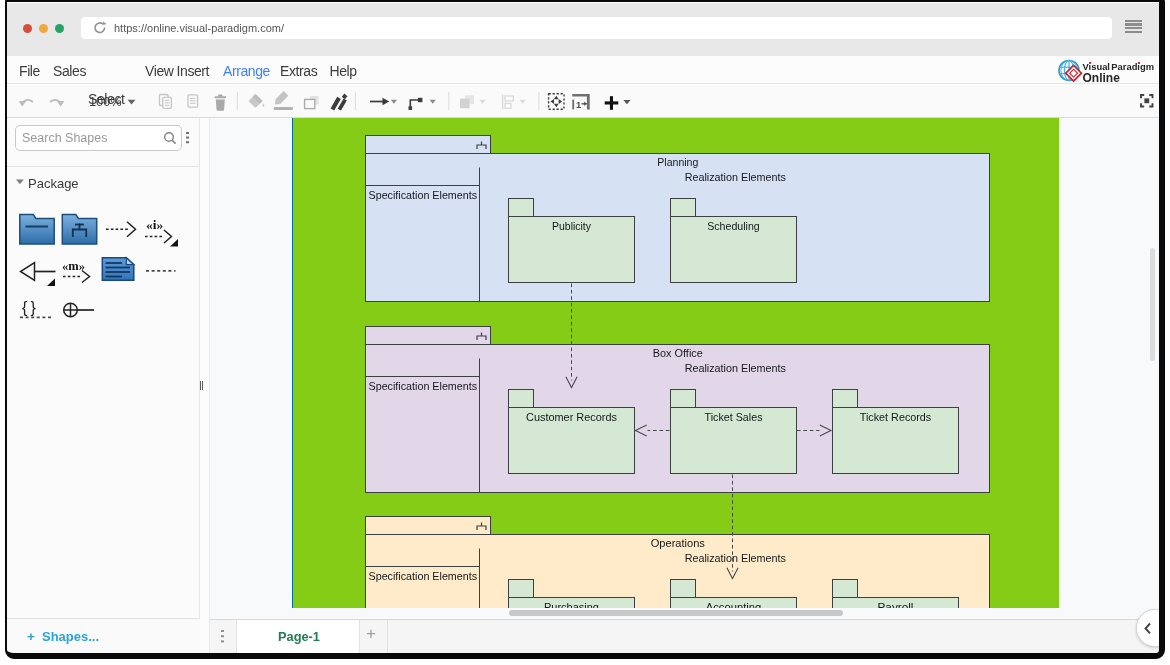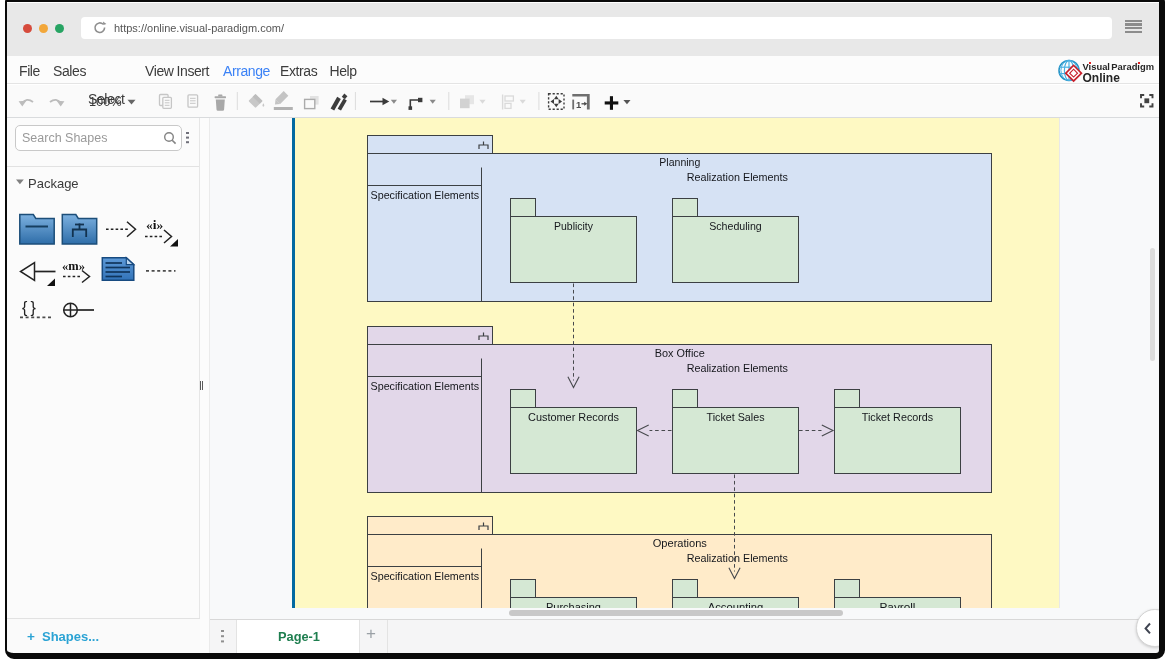--- a/index.html
+++ b/index.html
@@ -246,21 +246,21 @@
     <line x1="70.5" y1="303.2" x2="70.5" y2="316.8" stroke="#222" stroke-width="1.5"></line>
     <line x1="77.3" y1="310" x2="94" y2="310" stroke="#222" stroke-width="1.7"></line>
   </svg>
 
   <div class="abs" style="left:199.6px; top:381px; width:1.2px; height:9px; background:#5a5a5a;"></div>
   <div class="abs" style="left:202px;   top:381px; width:1.2px; height:9px; background:#5a5a5a;"></div>
 
   <div class="txt" style="left:27px; top:628.5px; font-size:13.5px; font-weight:bold; color:#2ba3d4;">+</div>
   <div class="txt" style="left:42px; top:629px; font-size:13px; font-weight:bold; color:#2ba3d4;">Shapes...</div>
 
-  <div class="abs" id="page" style="left:292px; top:118px; width:768px; height:489.5px; background:#fef9c3; border-left:3px solid #0369a1; border-right:1px solid #e8e8e8; overflow:hidden;">
+  <div class="abs" id="page" style="left:292px; top:118px; width:768px; height:489.5px; background:#84cc16; border-left:1px solid #0369a1; border-right:1px solid #e8e8e8; overflow:hidden;">
     <svg width="767" height="490" viewBox="292 118 767 490" style="position:absolute; left:0; top:0;">
       <g id="diagram-s" transform="translate(0.5,0.5)">
           <rect x="364" y="135" width="125" height="18" fill="#d6e2f4" stroke="#3c4043" stroke-width="1"></rect>
           <rect x="364" y="153" width="624" height="148" fill="#d6e2f4" stroke="#3c4043" stroke-width="1"></rect>
           <path d="M480 141 V144.5 M475.5 148.5 V144.5 H484.5 V148.5" fill="none" stroke="#3c4043" stroke-width="1.2"></path>
           <text x="676.3" y="165.4" font-size="11.4" fill="#15171c" font-family="Liberation Sans" text-anchor="middle" textLength="41" lengthAdjust="spacingAndGlyphs">Planning</text>
           <text x="733.8" y="180.3" font-size="11.4" fill="#15171c" font-family="Liberation Sans" text-anchor="middle" textLength="101.3" lengthAdjust="spacingAndGlyphs">Realization Elements</text>
           <line x1="478" y1="167" x2="478" y2="301" stroke="#3c4043" stroke-width="1"></line>
           <line x1="364" y1="185" x2="478" y2="185" stroke="#3c4043" stroke-width="1"></line>
           <text x="421.3" y="198.8" font-size="11.4" fill="#15171c" font-family="Liberation Sans" text-anchor="middle" textLength="108.6" lengthAdjust="spacingAndGlyphs">Specification Elements</text>

